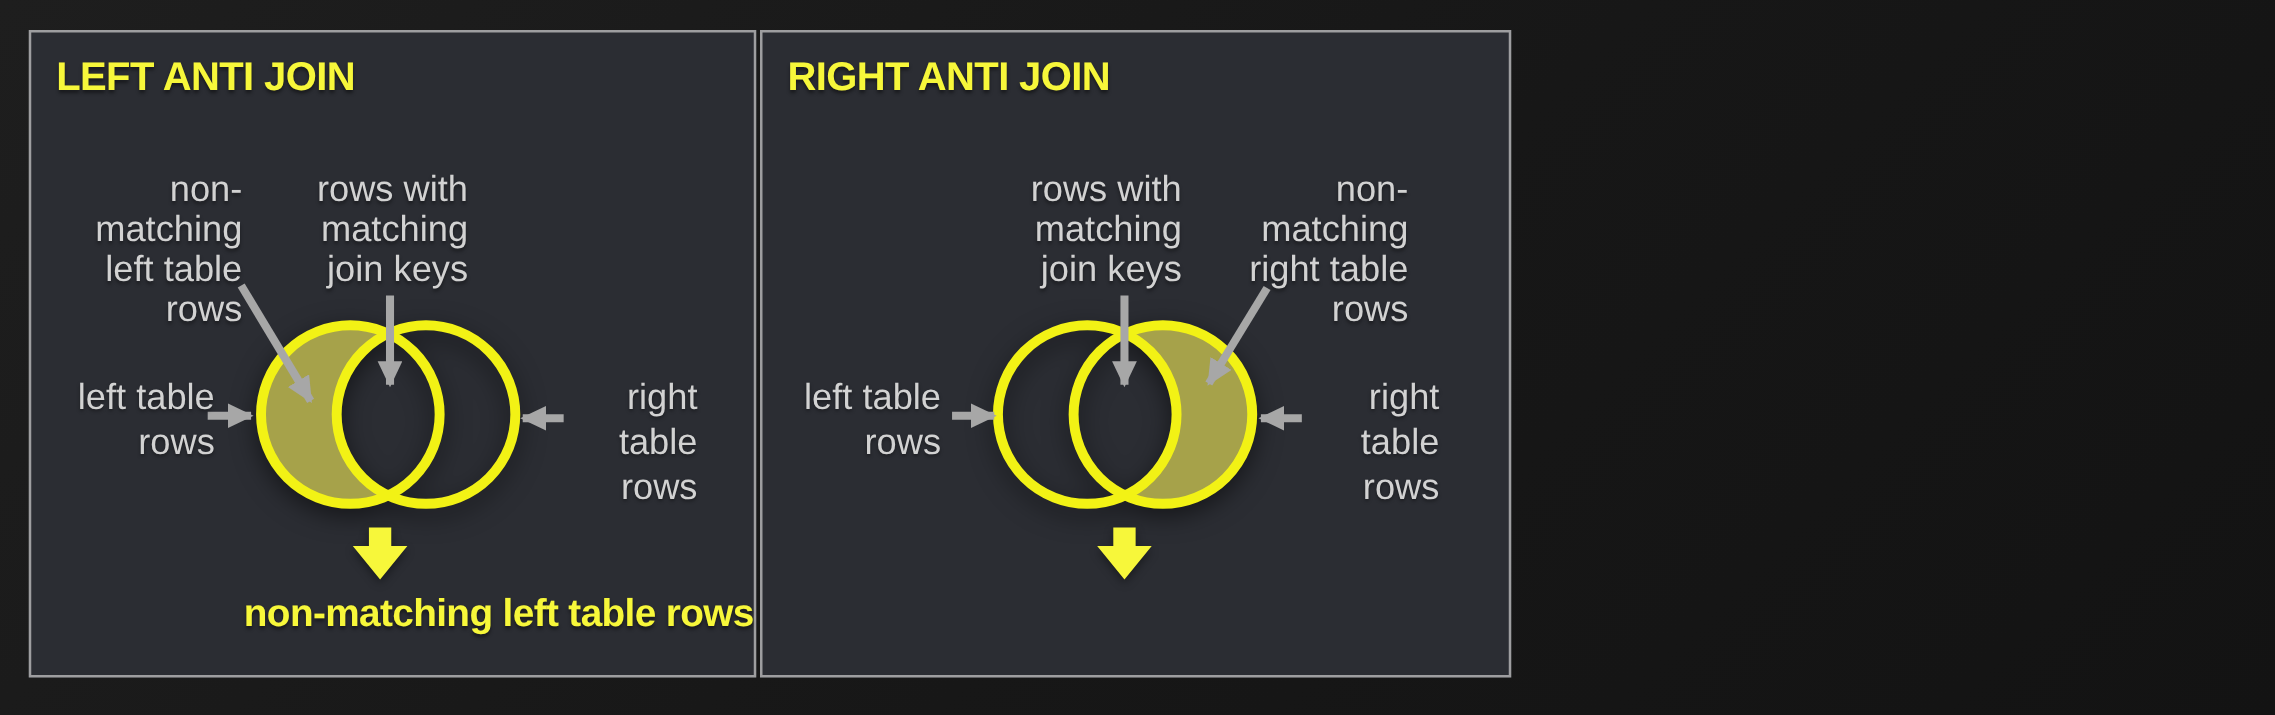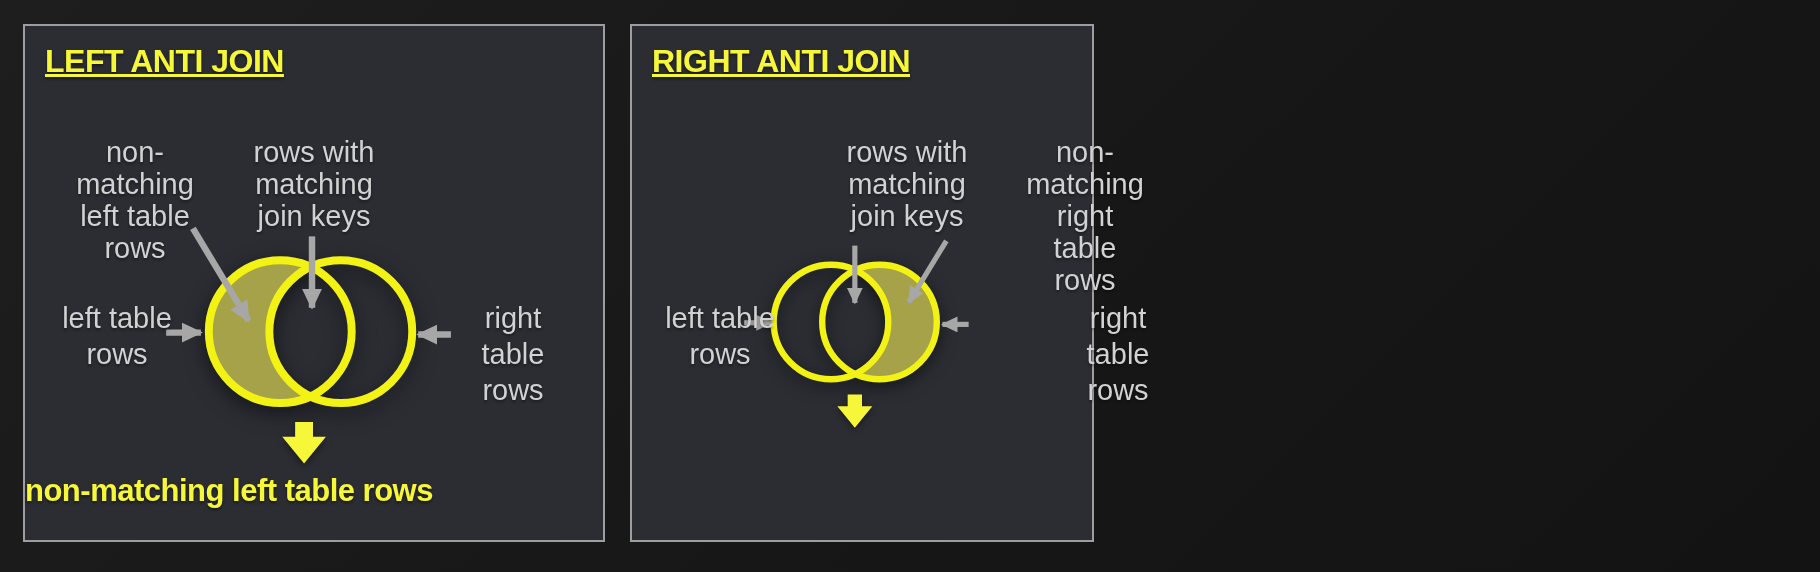--- a/index.html
+++ b/index.html
@@ -19,65 +19,64 @@
   }
   .panel {
     position: absolute;
     top: 24px;
     height: 518px;
     box-sizing: border-box;
     background: var(--panel-background, #2b2d33);
     border: 2px solid var(--panel-border, #9e9ea0);
   }
   .panel.left  { left: 23px;  width: 582px; }
-  .panel.right { left: 630px; width: 464px; }
+  .panel.right { left: 608px; width: 601px; }
 
   .panel-title {
     position: absolute;
     left: 20px;
     top: 17px;
     font-size: 32px;
     line-height: 36px;
     font-weight: bold;
     letter-spacing: -0.5px;
     color: var(--accent-yellow, #f7f73a);
     text-shadow: 0 2px 3px rgba(0,0,0,0.45);
     white-space: nowrap;
-    text-decoration: underline;
   }
 
   .venn-svg {
     position: absolute;
     left: 0; top: 0;
     width: 100%; height: 100%;
   }
   .venn-group  { filter: drop-shadow(0 6px 10px rgba(0,0,0,0.5)); }
   .venn-circle { fill: none; stroke: var(--venn-stroke, #f2f215); stroke-width: 8px; }
   .crescent    { fill: var(--crescent-fill, #a6a24a); stroke: none; }
   .g-arrow     { stroke: var(--arrow-gray, #a7a7a7); stroke-width: 6.5px; fill: none; }
   .ah          { fill: var(--arrow-gray, #a7a7a7); }
   .down-arrow  { fill: var(--accent-yellow, #f7f73a); filter: drop-shadow(0 3px 4px rgba(0,0,0,0.4)); }
 
   .diagram-label {
     position: absolute;
     transform: translateX(-50%);
-    text-align: center;
+    text-align: right;
     white-space: pre-line;
     font-size: 29px;
     color: var(--label-gray, #d2d2d2);
     text-shadow: 0 2px 3px rgba(0,0,0,0.4);
   }
   .top-label  { top: 110px; line-height: 32px; }
   .side-label { top: 274px; line-height: 36px; }
 
   .panel-caption {
     position: absolute;
     left: 0; right: 0;
     top: 448px;
-    text-align: left;
+    text-align: right;
     font-size: 31px;
     line-height: 34px;
     font-weight: bold;
     letter-spacing: -0.5px;
     color: var(--accent-yellow, #f7f73a);
     text-shadow: 0 2px 3px rgba(0,0,0,0.45);
   }
 </style>
 </head>
 <body>

